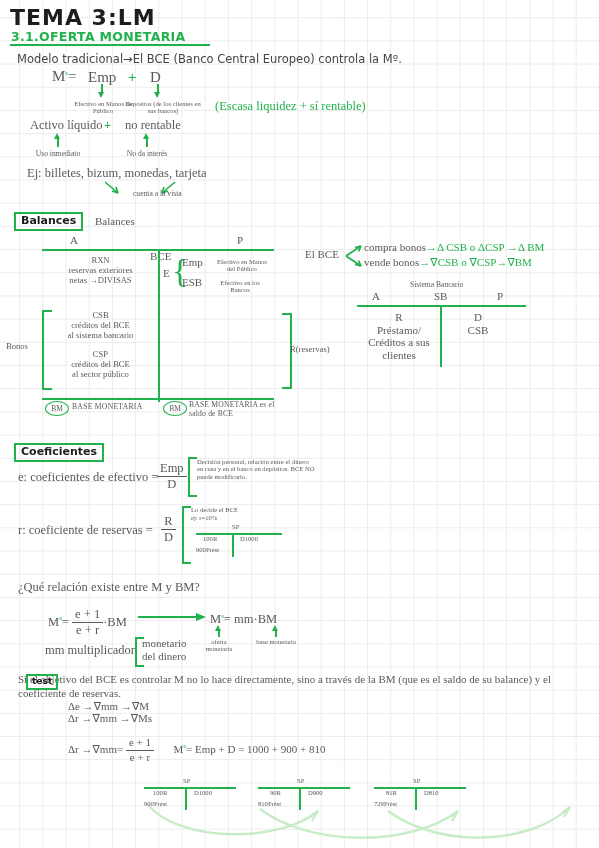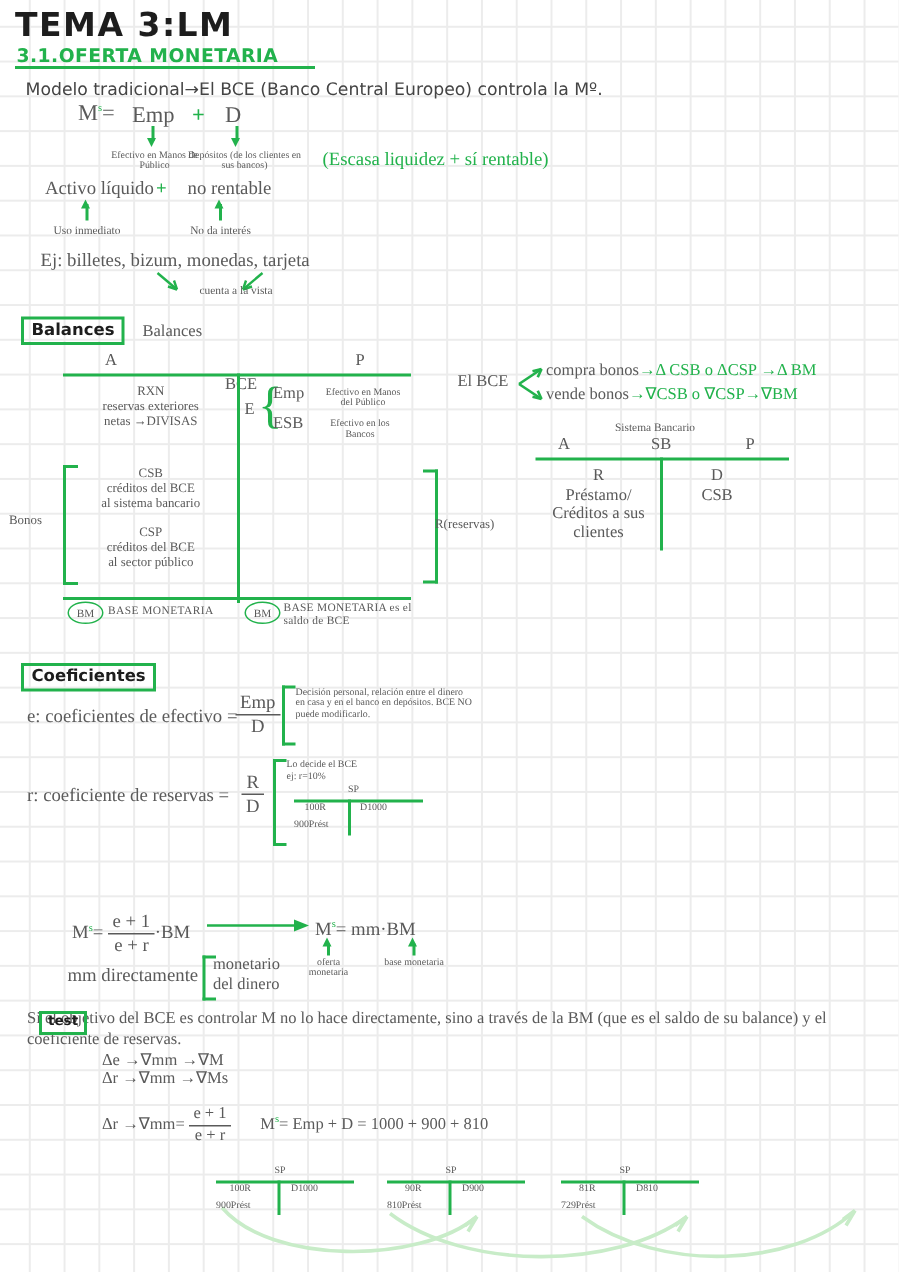--- a/index.html
+++ b/index.html
@@ -240,20 +240,21 @@
   <div class="abs t7" style="left:191px;top:506px;">Lo decide el BCE</div>
   <div class="abs t7" style="left:191px;top:514px;">ej: r=10%</div>
 
   <div class="abs t7" style="left:232px;top:523px;">SP</div>
   <div class="abs hline" style="left:196px;top:533px;width:86px;"></div>
   <div class="abs vline" style="left:232px;top:533px;height:24px;"></div>
   <div class="abs t7" style="left:203px;top:535px;">100R</div>
   <div class="abs t7" style="left:196px;top:546px;">900Prést</div>
   <div class="abs t7" style="left:240px;top:535px;">D1000</div>
 
+  <div class="abs t13" style="left:18px;top:580px;">¿Qué relación existe entre M  y BM?</div>
 
   <div class="abs t13" style="left:48px;top:608px;">
     <span>M</span><sup class="s">s</sup><span>=</span>
     <span class="frac">
       <span class="num">e + 1</span>
       <span class="bar"></span>
       <span class="den">e + r</span>
     </span><span>·BM</span>
   </div>
 
@@ -266,21 +267,21 @@
     <span>M</span><sup class="s">s</sup><span>= mm·BM</span>
   </div>
 
   <div class="vstem" style="left:218px;top:629px;height:8px;"></div>
   <div class="arrow-u" style="left:215px;top:625px;"></div>
   <div class="vstem" style="left:275px;top:629px;height:8px;"></div>
   <div class="arrow-u" style="left:272px;top:625px;"></div>
   <div class="abs t7 ctr" style="left:198px;top:638px;width:42px;">oferta monetaria</div>
   <div class="abs t7 ctr" style="left:255px;top:638px;width:42px;">base monetaria</div>
 
-  <div class="abs t13" style="left:45px;top:643px;">mm directamente</div>
+  <div class="abs t13" style="left:45px;top:643px;">mm multiplicador</div>
   <div class="brk" style="left:135px;top:637px;width:7px;height:26px;"></div>
   <div class="abs t11" style="left:142px;top:637px;line-height:1.15;">
     <span>monetario</span><br><span>del dinero</span>
   </div>
 
   <div class="abs t11" style="left:18px;top:672px;width:566px;line-height:1.3;">Si el objetivo del BCE es controlar M  no lo hace directamente, sino a través de la BM (que es el saldo de su balance) y el coeficiente de reservas.</div>
 
   <div class="abs" style="left:26px;top:670px;">
     <span class="boxlabel small">test</span>
   </div>

